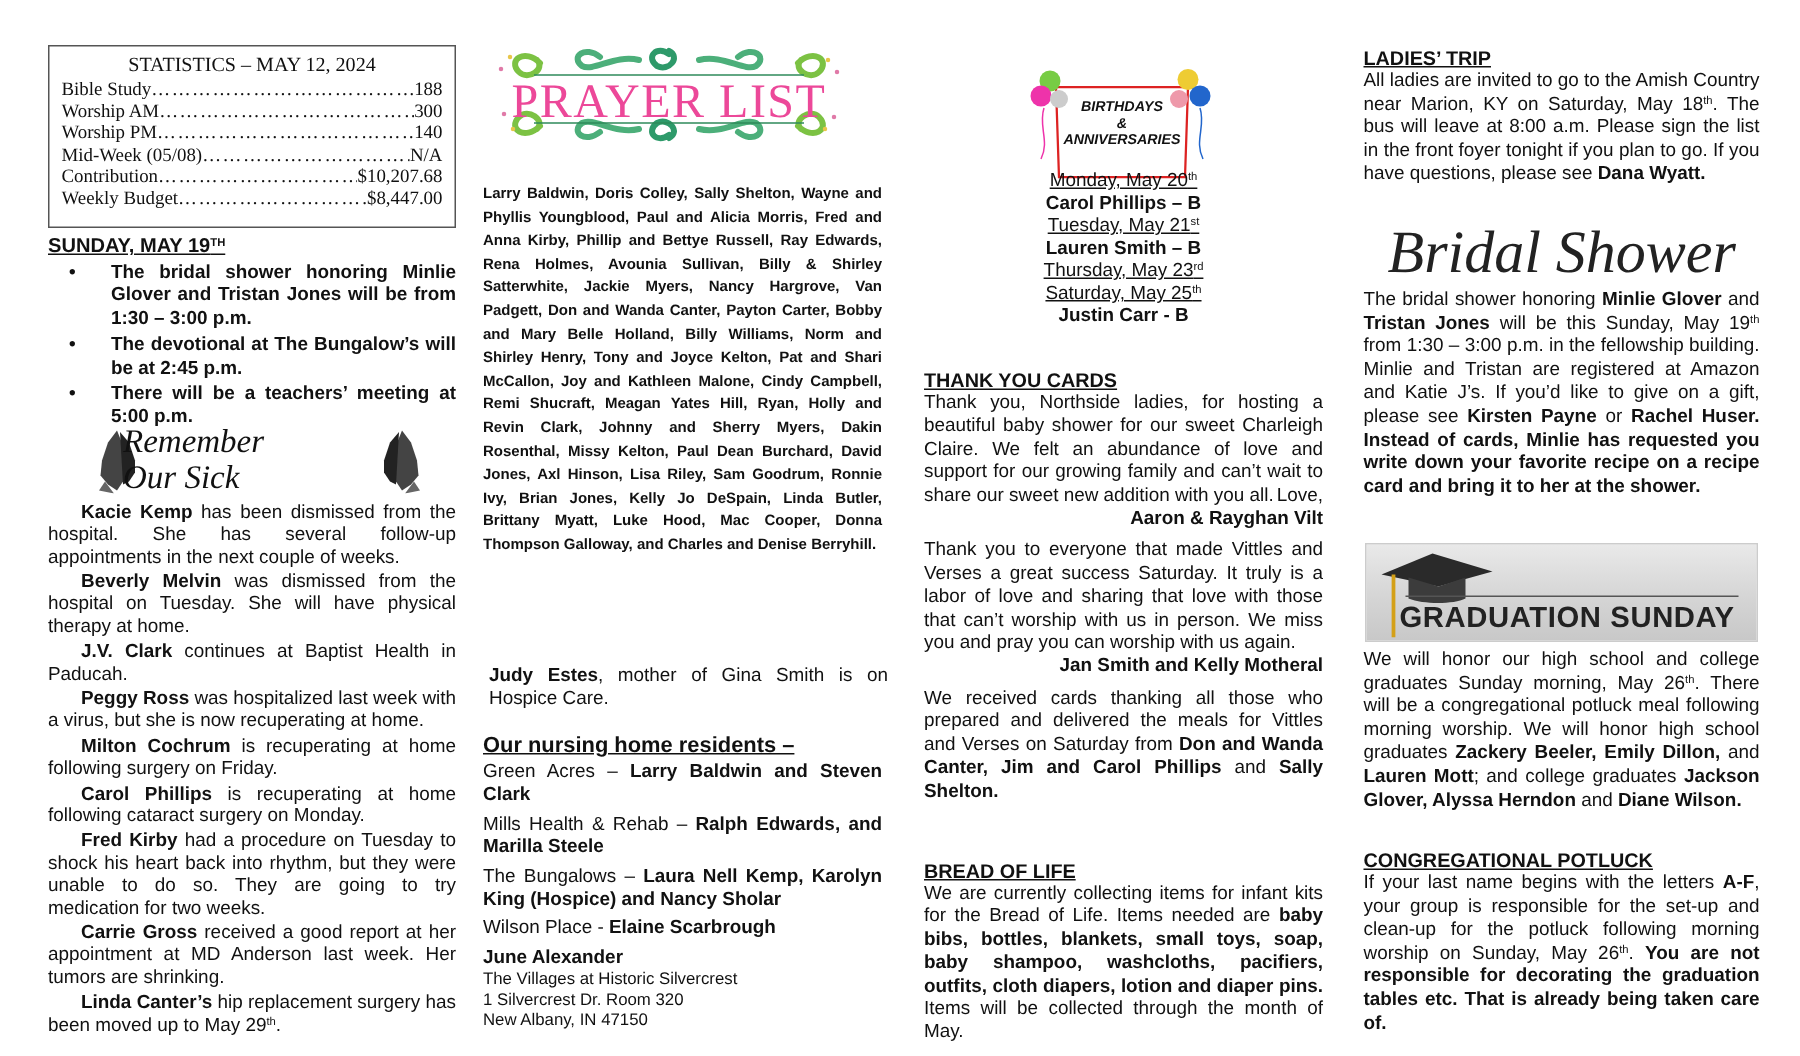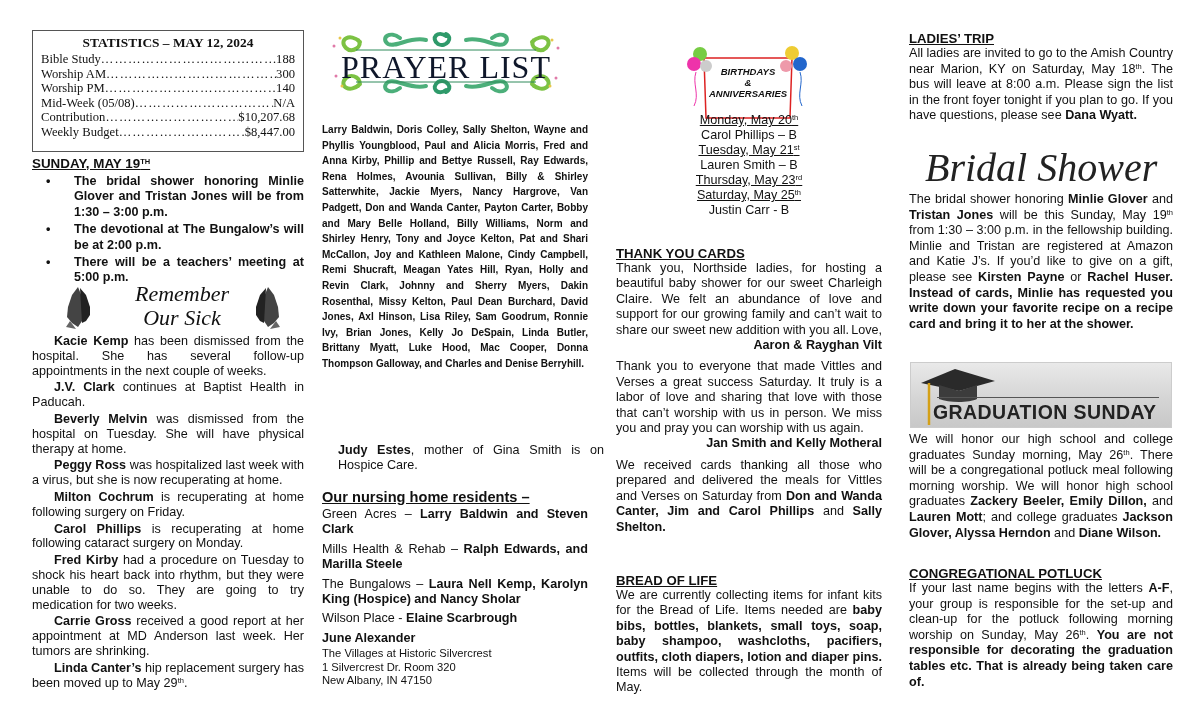--- a/index.html
+++ b/index.html
@@ -8,54 +8,54 @@
   .col { position: absolute; top: 0; }
   .c1 { left: 32px; width: 272px; }
   .c2 { left: 322px; width: 266px; }
   .c3 { left: 616px; width: 266px; }
   .c4 { left: 909px; width: 264px; }
   b, .b { font-weight: bold; }
   sup { font-size: 7.5px; line-height: 0; vertical-align: 4px; margin-top: 11px; }
 
   
   .stats { position: absolute; top: 30px; left: 0; width: 272px; height: 122px; border: 1.5px solid #555; padding: 4px 8px 0 8px; font-family: "Liberation Serif", serif; }
-  .stats-title { text-align: center; font-weight: bold; font-size: 13.4px; line-height: 16px; margin-bottom: 1px; }
+  .stats-title { text-align: center; font-weight: normal; font-size: 13.4px; line-height: 16px; margin-bottom: 1px; }
   .stat-row { display: flex; font-size: 12.6px; line-height: 14.5px; white-space: nowrap; overflow: hidden; }
   .stat-row .lbl { flex: none; }
   .stat-row .dots { flex: 1; overflow: hidden; letter-spacing: 1px; }
   .stat-row .dots::before { content: "……………………………………………………………………"; }
   .stat-row .val { flex: none; }
 
   .h-sunday { position: absolute; top: 157px; left: 0; font-weight: bold; font-size: 13.4px; text-decoration: underline; }
   .bullets { position: absolute; top: 174px; left: 0; width: 272px; list-style: none; }
   .bullets li { position: relative; padding-left: 42px; font-weight: bold; font-size: 12.6px; line-height: 15.4px; text-align: justify; margin-bottom: 2px; }
   .bullets li::before { content: "•"; position: absolute; left: 14px; top: 0; }
 
   .remember { position: absolute; top: 283px; left: 50px; width: 180px; height: 50px; }
-  .remember .t { position: absolute; width: 100%; text-align: center; font-family: "Liberation Serif", serif; font-style: italic; font-size: 22px; line-height: 22px; color: #111; padding-left: 20px; }
+  .remember .t { position: absolute; width: 100%; font-family: "Liberation Serif", serif; font-style: italic; font-size: 22px; line-height: 22px; color: #111; }
   .hands { position: absolute; top: 2px; width: 30px; height: 44px; }
 
   .sick { position: absolute; top: 334px; left: 0; width: 272px; }
   .sick p { text-indent: 22px; text-align: justify; line-height: 14.8px; margin-bottom: 2px; }
 
   
   .prayer-banner { position: absolute; top: 28px; left: 8px; width: 232px; height: 68px; }
-  .prayer-banner .title { position: absolute; top: 22px; left: 0; width: 100%; text-align: center; font-family: "Liberation Serif", serif; font-size: 32px; line-height: 34px; letter-spacing: 1px; color: #0f172a; }
+  .prayer-banner .title { position: absolute; top: 22px; left: 0; width: 100%; text-align: center; font-family: "Liberation Serif", serif; font-size: 32px; line-height: 34px; letter-spacing: 1px; color: #ec4899; }
   .prayer-names { position: absolute; top: 122px; left: 0; width: 266px; font-weight: bold; text-align: justify; line-height: 15.6px; font-size: 10px; }
-  .judy { position: absolute; top: 443px; left: 16px; width: 266px; text-align: justify; line-height: 15.4px; }
+  .judy { position: absolute; top: 443px; left: 4px; width: 266px; text-align: justify; line-height: 15.4px; }
   .h-nursing { position: absolute; top: 490px; left: 0; font-weight: bold; font-size: 14.6px; text-decoration: underline; }
   .nursing { position: absolute; top: 507px; left: 0; width: 266px; }
   .nursing p { text-align: justify; line-height: 15.4px; margin-bottom: 4px; }
   .addr { font-size: 11.2px; line-height: 13.4px; margin-top: -3px; }
 
   
   .bday-banner { position: absolute; top: 44px; left: 70px; width: 124px; height: 78px; }
   .bday-list { position: absolute; top: 113px; left: 0; width: 266px; text-align: center; }
   .bday-list .day { text-decoration: underline; line-height: 15px; }
-  .bday-list .name { font-weight: normal; line-height: 15px; }
+  .bday-list .name { font-weight: bold; line-height: 15px; }
   .h-sec { font-weight: bold; font-size: 13.2px; text-decoration: underline; line-height: 15px; }
   .thank { position: absolute; top: 246px; left: 0; width: 266px; }
   .thank p { text-align: justify; line-height: 15.4px; }
   .sig { text-align: right; font-weight: bold; line-height: 15.4px; }
   .bread { position: absolute; top: 573px; left: 0; width: 266px; }
   .bread p { text-align: justify; line-height: 15.4px; }
 
   
   .ladies { position: absolute; top: 31px; left: 0; width: 264px; }
   .ladies p { text-align: justify; line-height: 15.6px; }
@@ -102,43 +102,43 @@
     <div class="stat-row">
         <span class="lbl">Weekly Budget</span>
         <span class="dots"></span>
         <span class="val">$8,447.00</span>
       </div>
   </div>
 
   <div class="h-sunday"><span>SUNDAY, MAY 19</span><sup>TH</sup></div>
   <ul class="bullets">
     <li>The bridal shower honoring Minlie Glover and Tristan Jones will be from 1:30 – 3:00 p.m.</li>
-    <li>The devotional at The Bungalow’s will be at 2:00 p.m.</li>
+    <li>The devotional at The Bungalow’s will be at 2:45 p.m.</li>
     <li>There will be a teachers’ meeting at 5:00 p.m.</li>
   </ul>
 
   <div class="remember">
     <svg class="hands" style="left:-18px" viewBox="0 0 30 44">
       <path d="M14 2 L8 10 L4 22 L3 32 L8 38 L14 42 L18 36 L20 24 L18 12 Z" fill="#444"></path>
       <path d="M16 3 L22 10 L26 22 L26 30 L22 36 L18 38 Z" fill="#222"></path>
       <path d="M6 36 L2 42 L12 44 Z" fill="#666"></path>
     </svg>
     <div class="t" style="top:0">Remember</div>
     <div class="t" style="top:24px">Our Sick</div>
     <svg class="hands" style="right:-20px" viewBox="0 0 30 44">
       <path d="M16 2 L22 10 L26 22 L27 32 L22 38 L16 42 L12 36 L10 24 L12 12 Z" fill="#444"></path>
       <path d="M14 3 L8 10 L4 22 L4 30 L8 36 L12 38 Z" fill="#222"></path>
       <path d="M24 36 L28 42 L18 44 Z" fill="#666"></path>
     </svg>
   </div>
 
   <div class="sick">
     <p><b>Kacie Kemp</b><span> has been dismissed from the hospital. She has several follow-up appointments in the next couple of weeks.</span></p>
+    <p><b>Beverly Melvin</b><span> was dismissed from the hospital on Tuesday. She will have physical therapy at home.</span></p>
     <p><b>J.V. Clark</b><span> continues at Baptist Health in Paducah.</span></p>
-    <p><b>Beverly Melvin</b><span> was dismissed from the hospital on Tuesday. She will have physical therapy at home.</span></p>
     <p><b>Peggy Ross</b><span> was hospitalized last week with a virus, but she is now recuperating at home.</span></p>
     <p><b>Milton Cochrum</b><span> is recuperating at home following surgery on Friday.</span></p>
     <p><b>Carol Phillips</b><span> is recuperating at home following cataract surgery on Monday.</span></p>
     <p><b>Fred Kirby</b><span> had a procedure on Tuesday to shock his heart back into rhythm, but they were unable to do so. They are going to try medication for two weeks.</span></p>
     <p><b>Carrie Gross</b><span> received a good report at her appointment at MD Anderson last week. Her tumors are shrinking.</span></p>
     <p><b>Linda Canter’s</b><span> hip replacement surgery has been moved up to May 29</span><sup>th</sup><span>.</span></p>
   </div>
 </div>
 
 <div class="col c2">

